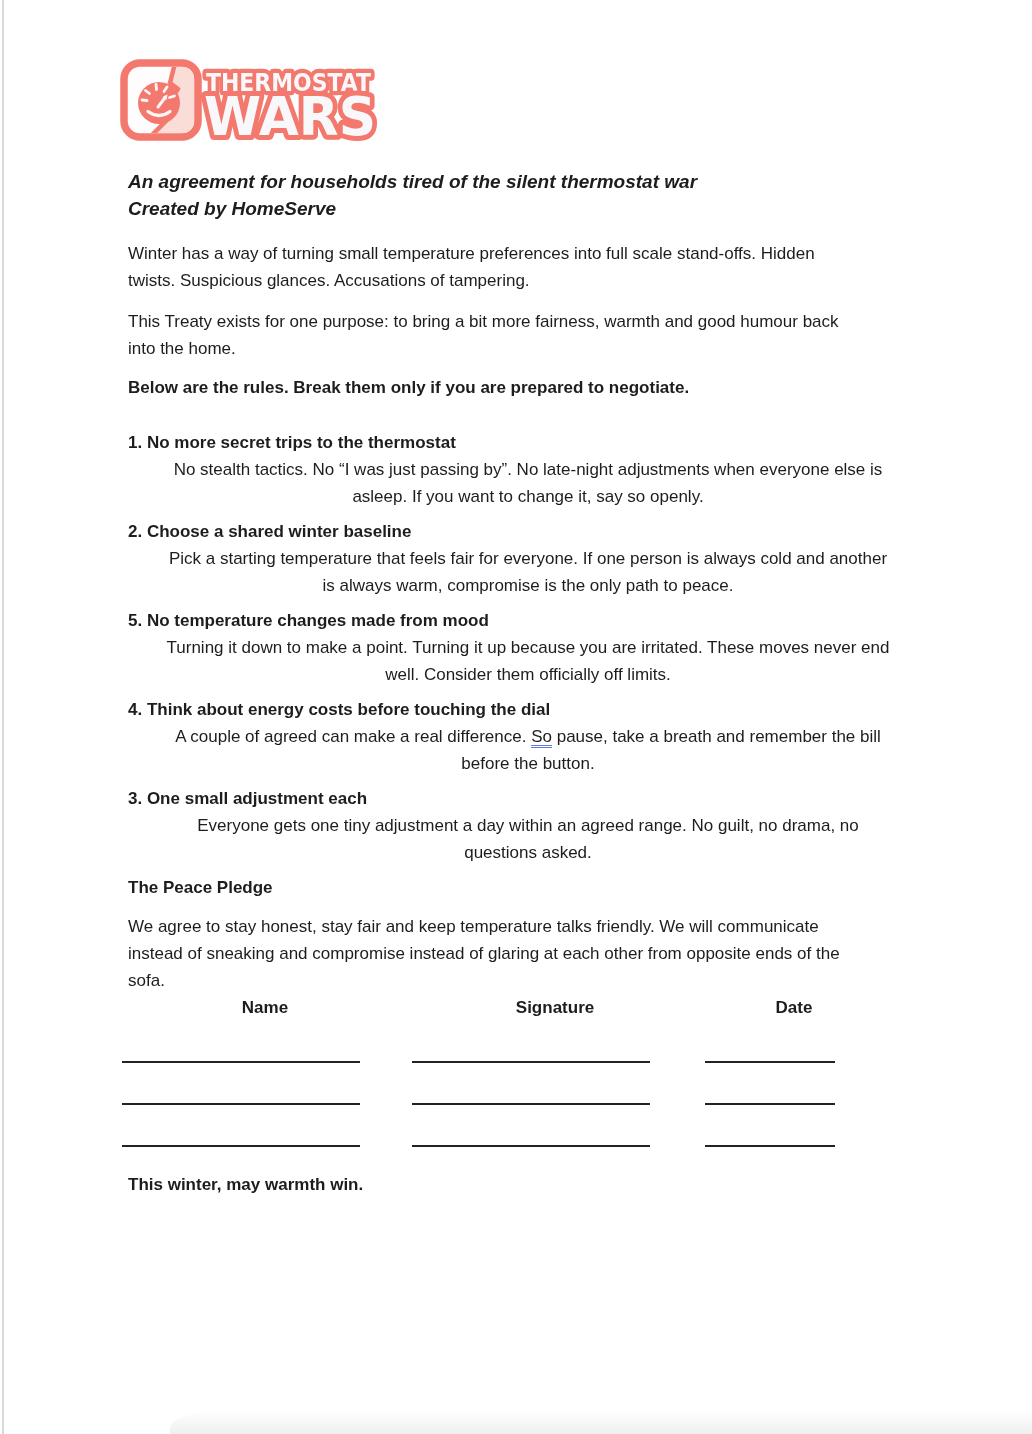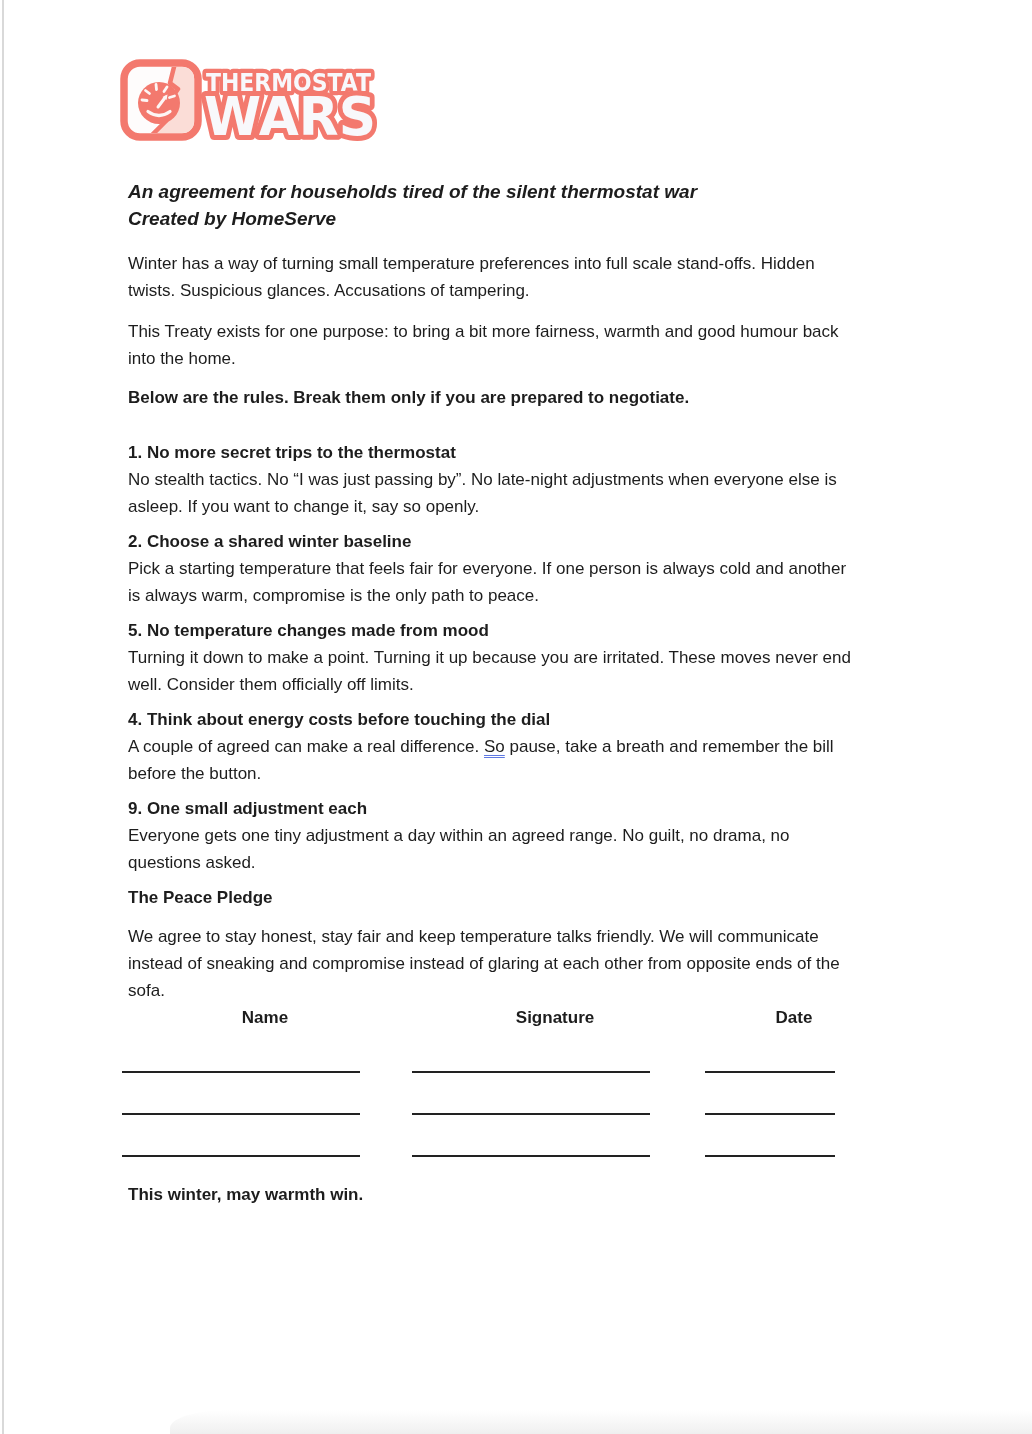--- a/index.html
+++ b/index.html
@@ -9,35 +9,35 @@
     font-family:"Liberation Sans", sans-serif; color:#1d1d1d;
   }
   .page-edge {
     position:absolute; left:2px; top:0; width:2px; height:100%;
     background:#d9d9d9;
   }
   .logo {
     position:absolute; left:120px; top:59px; width:257px; height:83px;
   }
   .content {
-    position:absolute; left:128px; top:178px; width:800px;
+    position:absolute; left:128px; top:168px; width:800px;
     font-size:17px; line-height:27px;
   }
   .content .block { white-space:pre-line; }
   .bold { font-weight:700; }
   .doc-title {
     font-weight:700; font-style:italic; font-size:19px; line-height:27px;
     margin-bottom:18px;
   }
   .para1 { margin-bottom:14px; }
   .para2 { margin-bottom:12px; }
   .rules-intro { margin-bottom:28px; }
   .rule { margin-bottom:8px; }
   .rule-heading { font-weight:700; }
-  .rule-body { white-space:pre-line; }
+  .rule-body { white-space:pre-line;text-align:center; }
   .grammar {
     text-decoration-line:underline;
     text-decoration-style:double;
     text-decoration-color:#5f79e2;
     text-decoration-thickness:1px;
     text-underline-offset:3px;
   }
   .pledge-heading { font-weight:700; margin-bottom:12px; }
   .pledge-body { }
   .sig { margin-left:-6px; }
@@ -118,21 +118,21 @@
         <div class="rule-heading">5. No temperature changes made from mood</div>
         <div class="rule-body"><span>Turning it down to make a point. Turning it up because you are irritated. These moves never end
 well. Consider them officially off limits.</span></div>
       </div>
       <div class="rule">
         <div class="rule-heading">4. Think about energy costs before touching the dial</div>
         <div class="rule-body"><span>A couple of agreed can make a real difference. </span><span class="grammar">So</span><span> pause, take a breath and remember the bill
 before the button.</span></div>
       </div>
       <div class="rule">
-        <div class="rule-heading">9. One small adjustment each</div>
+        <div class="rule-heading">3. One small adjustment each</div>
         <div class="rule-body"><span>Everyone gets one tiny adjustment a day within an agreed range. No guilt, no drama, no
 questions asked.</span></div>
       </div>
     </div>
 
   <div class="pledge-heading block">The Peace Pledge</div>
 
   <div class="pledge-body block">We agree to stay honest, stay fair and keep temperature talks friendly. We will communicate
 instead of sneaking and compromise instead of glaring at each other from opposite ends of the
 sofa.</div>

